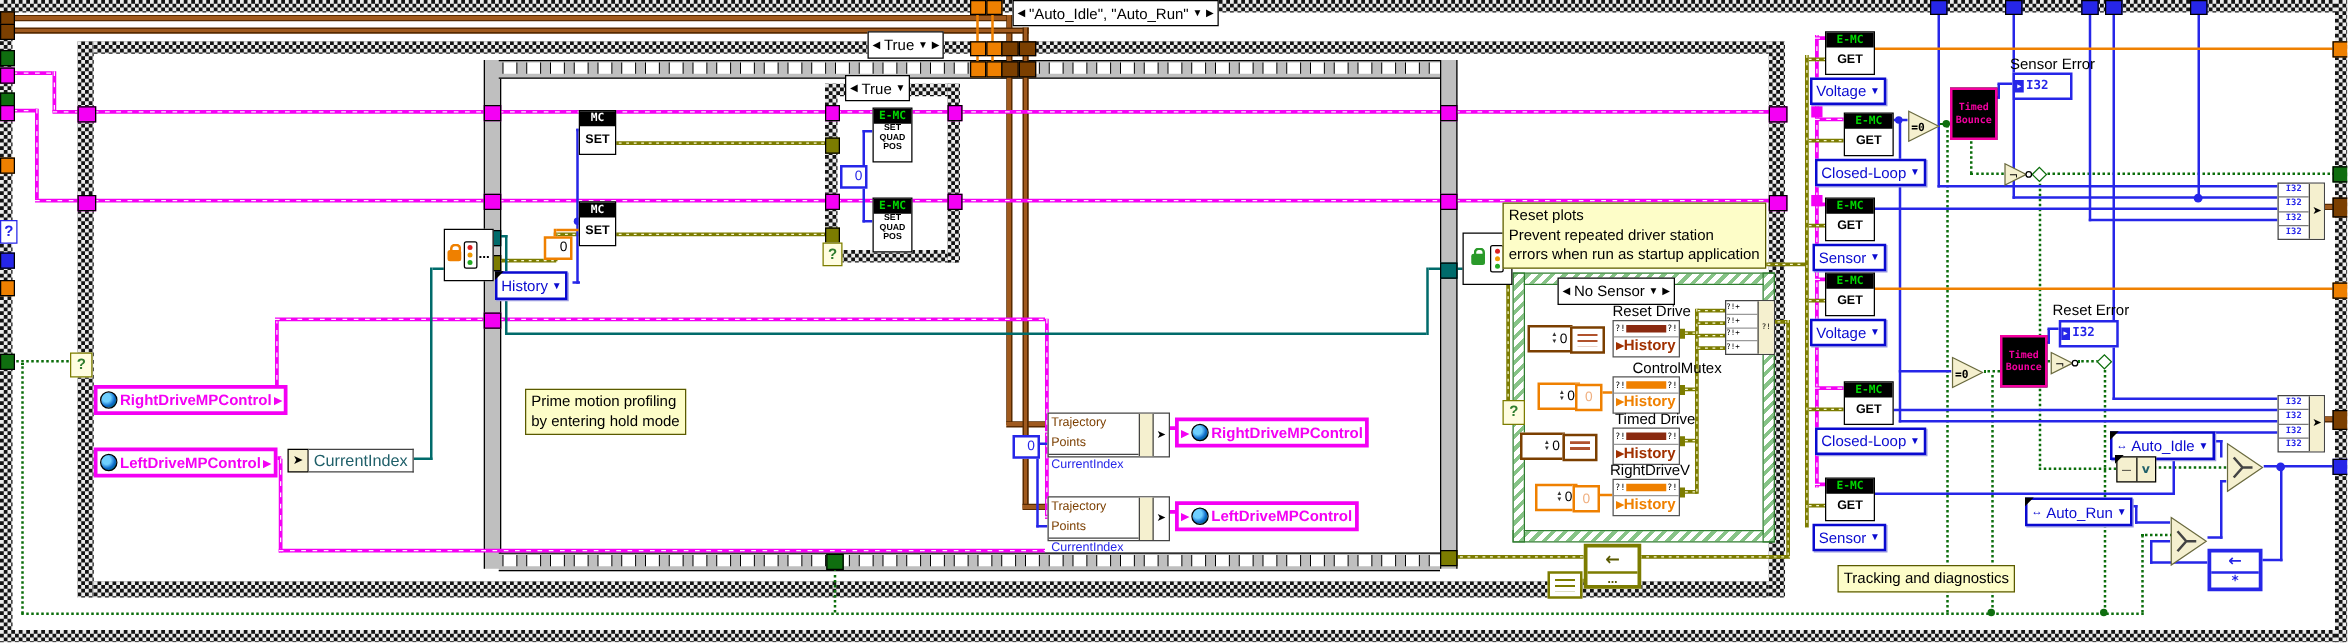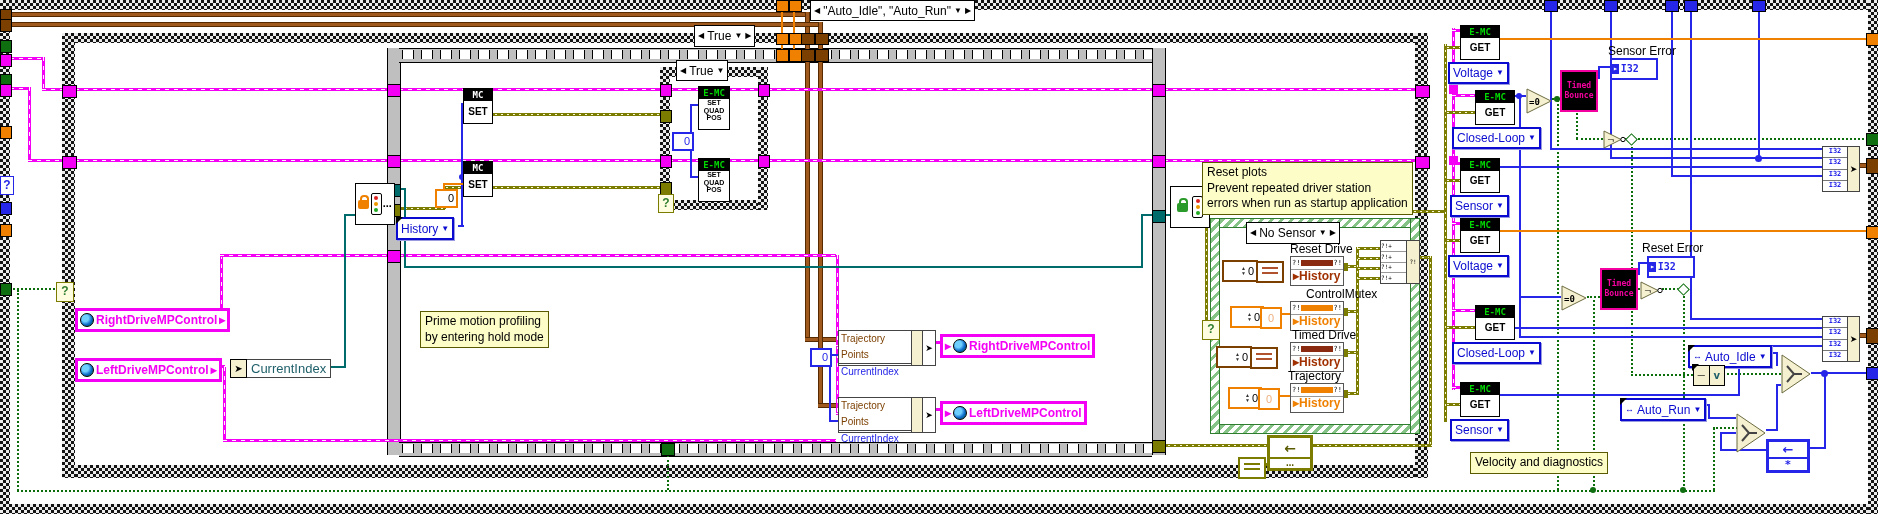--- a/index.html
+++ b/index.html
@@ -508,21 +508,21 @@
     <span class="spin">
         <span>▲</span>
         <span>▼</span>
       </span>
     <span>0</span>
   </div>
   <div class="ab mini" style="left:1250px;top:347px;width:24px;height:18px;border:2px solid #7b3f00">
       <span class="bars"></span>
     </div>
 
-  <div class="ab lbl" style="left:1288px;top:370px">Trajectory</div>
+  <div class="ab lbl" style="left:1288px;top:370px">RightDriveV</div>
   <div class="ab chartnode" style="left:1290px;top:383px;width:52px;height:28px">
     <div class="ctrow">
         <span>?!</span>
         <span class="cbar" style="background:#ef8000"></span>
         <span>?!</span>
       </div>
     <div class="hist" style="color:#ef8000"><span>▸</span><span>History</span></div>
   </div>
   <div class="ab const" style="left:1228px;top:387px;width:26px;height:18px;border:2px solid #ef8000;color:#000">
     <span class="spin">
@@ -691,16 +691,16 @@
         <polygon points="1,1 29,20 1,39" fill="#f5f0cf" stroke="#6b6b40"></polygon>
         <path d="M6,12 L13,20 L6,28 M13,20 L21,20" stroke="#444" stroke-width="2" fill="none"></path>
       </svg>
   </div>
   <div class="ab fb" style="left:1766px;top:439px;width:38px;height:28px">
     <div style="flex:1;display:flex;align-items:center;justify-content:center;color:#2626e8;font:bold 13px/1 'DejaVu Sans',sans-serif;border-bottom:2px solid #2626e8">←</div>
     <div style="height:11px;display:flex;align-items:center;justify-content:center;color:#2626e8;font:bold 11px/8px 'DejaVu Sans',sans-serif">*</div>
   </div>
 
   <div class="ab comment" style="left:1470px;top:452px">
-    <div>Velocity and diagnostics</div>
+    <div>Tracking and diagnostics</div>
   </div>
 
 </div>
 
 </body></html>

